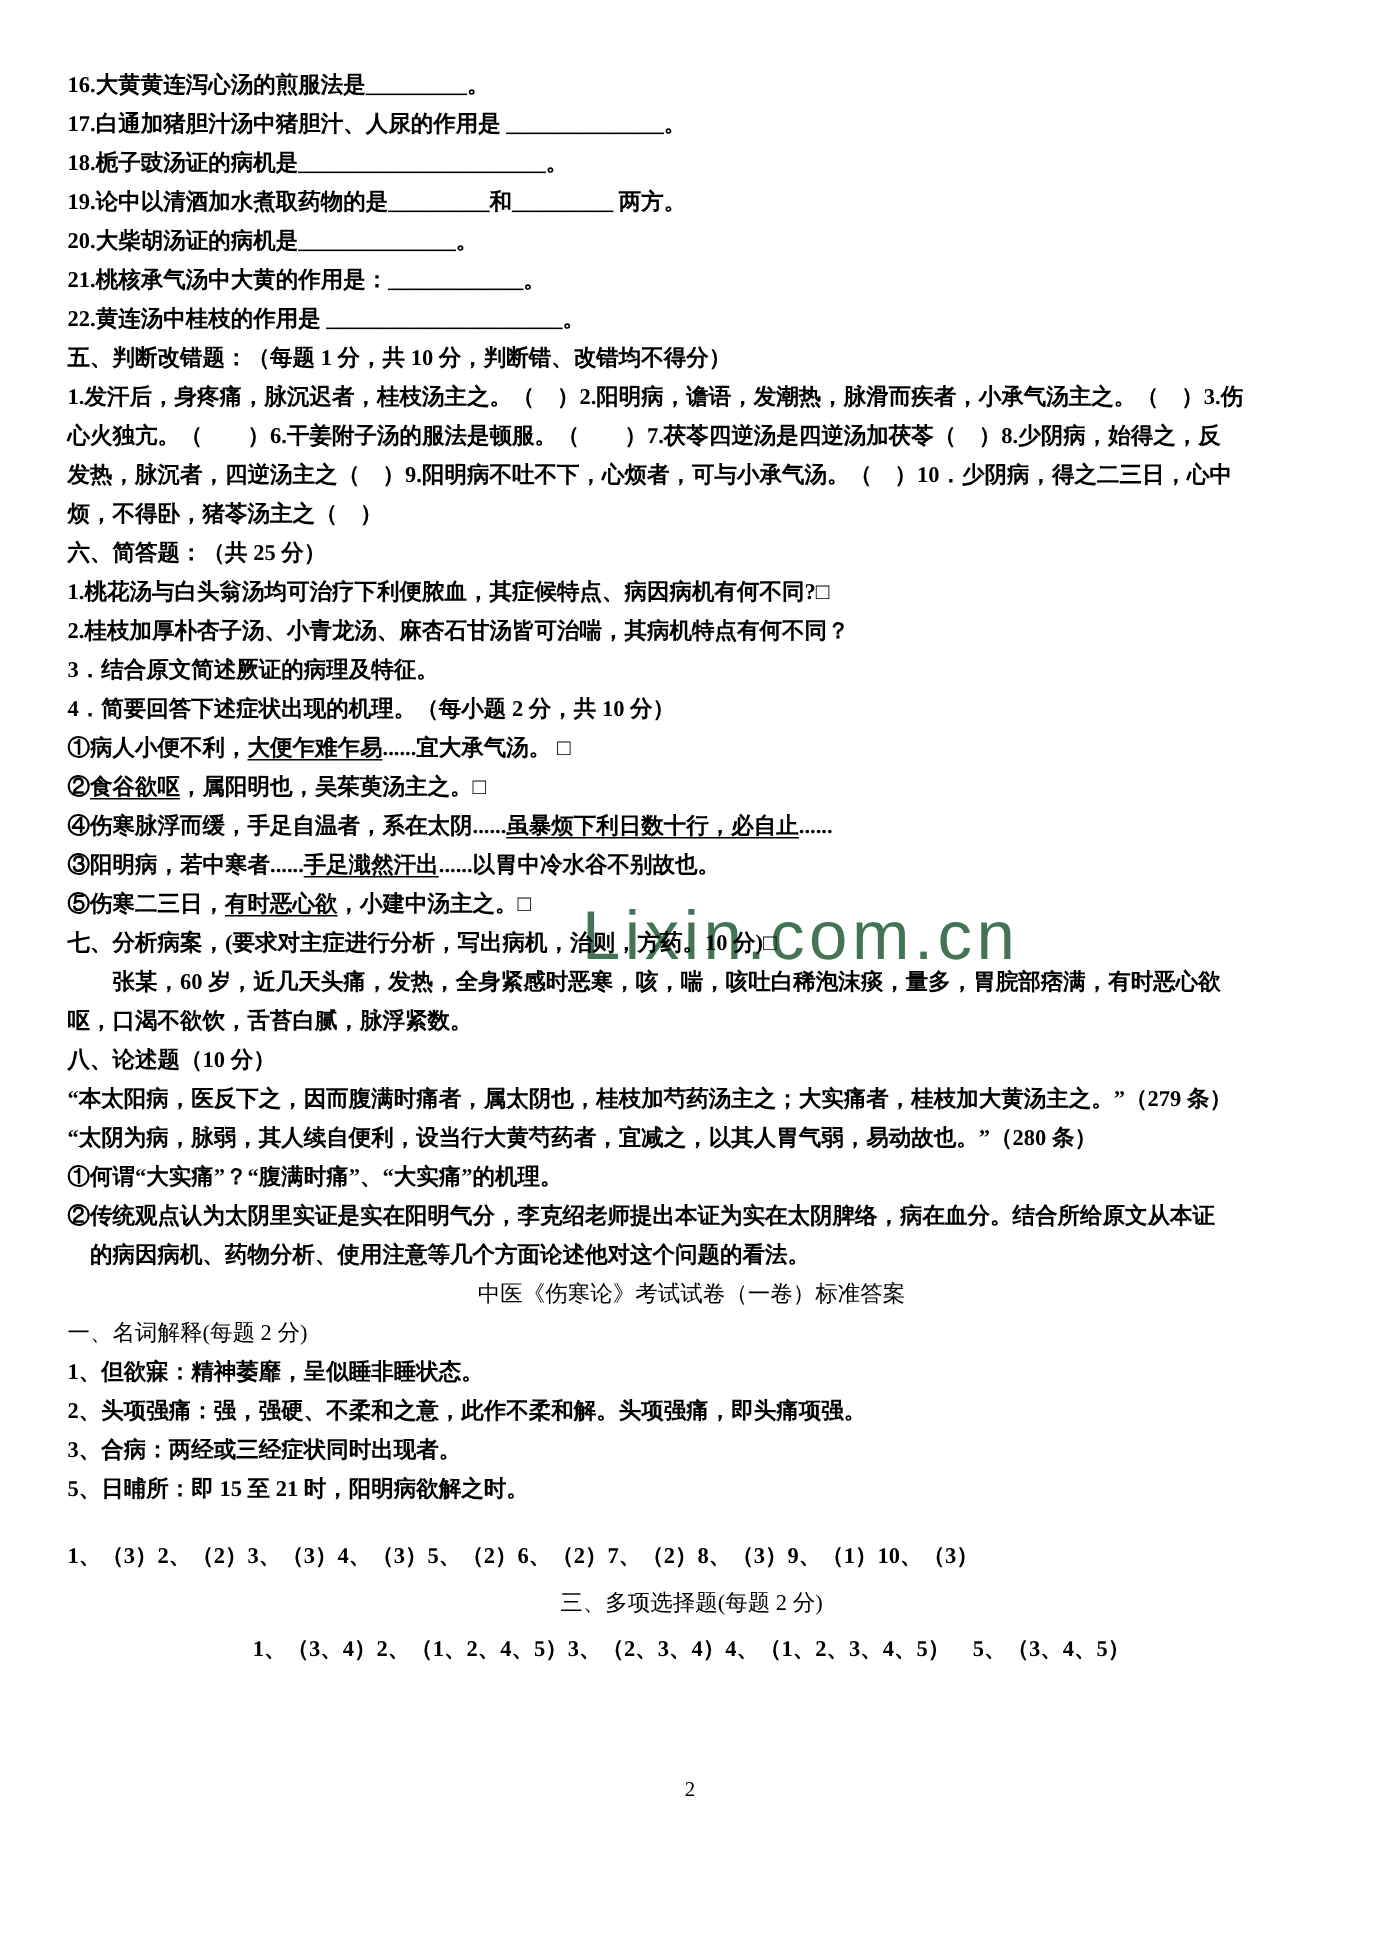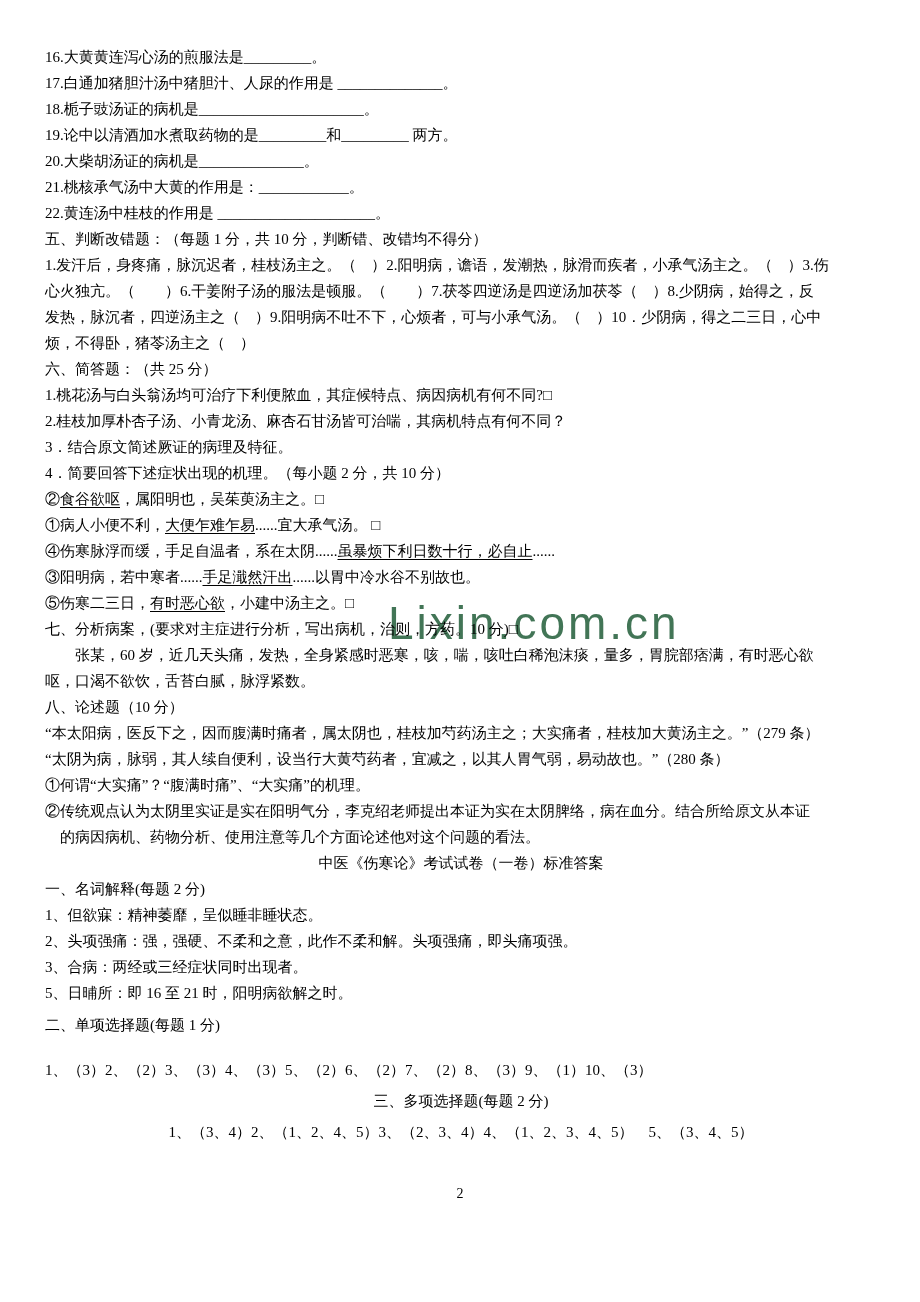--- a/index.html
+++ b/index.html
@@ -22,20 +22,21 @@
     width: 832px;
     z-index: 1;
     font-size: 15px;
   }
   .line {
     margin: 0;
     padding: 0;
     height: 26px;
     line-height: 26px;
     white-space: nowrap;
+    font-weight: bold;
   }
   .line.bold { font-weight: normal; }
   .line.center { text-align: center; }
   .u { text-decoration: underline; text-underline-offset: 3px; }
   .watermark {
     position: absolute;
     left: 388px;
     top: 596px;
     z-index: 0;
     font-family: "Liberation Sans", "DejaVu Sans", sans-serif;
@@ -71,39 +72,38 @@
     <p class="line"><span>五、判断改错题：（每题 1 分，共 10 分，判断错、改错均不得分）</span></p>
     <p class="line"><span>1.发汗后，身疼痛，脉沉迟者，桂枝汤主之。（　）2.阳明病，谵语，发潮热，脉滑而疾者，小承气汤主之。（　）3.伤</span></p>
     <p class="line"><span>心火独亢。（　　）6.干姜附子汤的服法是顿服。（　　）7.茯苓四逆汤是四逆汤加茯苓（　）8.少阴病，始得之，反</span></p>
     <p class="line"><span>发热，脉沉者，四逆汤主之（　）9.阳明病不吐不下，心烦者，可与小承气汤。（　）10．少阴病，得之二三日，心中</span></p>
     <p class="line"><span>烦，不得卧，猪苓汤主之（　）</span></p>
     <p class="line"><span>六、简答题：（共 25 分）</span></p>
     <p class="line"><span>1.桃花汤与白头翁汤均可治疗下利便脓血，其症候特点、病因病机有何不同?□</span></p>
     <p class="line"><span>2.桂枝加厚朴杏子汤、小青龙汤、麻杏石甘汤皆可治喘，其病机特点有何不同？</span></p>
     <p class="line"><span>3．结合原文简述厥证的病理及特征。</span></p>
     <p class="line"><span>4．简要回答下述症状出现的机理。（每小题 2 分，共 10 分）</span></p>
+    <p class="line"><span>①病人小便不利，</span><span class="u">大便乍难乍易</span><span>......宜大承气汤。 □</span></p>
     <p class="line"><span>②</span><span class="u">食谷欲呕</span><span>，属阳明也，吴茱萸汤主之。□</span></p>
-    <p class="line"><span>①病人小便不利，</span><span class="u">大便乍难乍易</span><span>......宜大承气汤。 □</span></p>
     <p class="line"><span>④伤寒脉浮而缓，手足自温者，系在太阴......</span><span class="u">虽暴烦下利日数十行，必自止</span><span>......</span></p>
     <p class="line"><span>③阳明病，若中寒者......</span><span class="u">手足濈然汗出</span><span>......以胃中冷水谷不别故也。</span></p>
     <p class="line"><span>⑤伤寒二三日，</span><span class="u">有时恶心欲</span><span>，小建中汤主之。□</span></p>
     <p class="line"><span>七、分析病案，(要求对主症进行分析，写出病机，治则，方药。10 分)□</span></p>
     <p class="line" style="padding-left: 2em;"><span>张某，60 岁，近几天头痛，发热，全身紧感时恶寒，咳，喘，咳吐白稀泡沫痰，量多，胃脘部痞满，有时恶心欲</span></p>
     <p class="line"><span>呕，口渴不欲饮，舌苔白腻，脉浮紧数。</span></p>
     <p class="line"><span>八、论述题（10 分）</span></p>
     <p class="line"><span>“本太阳病，医反下之，因而腹满时痛者，属太阴也，桂枝加芍药汤主之；大实痛者，桂枝加大黄汤主之。”（279 条）</span></p>
     <p class="line"><span>“太阴为病，脉弱，其人续自便利，设当行大黄芍药者，宜减之，以其人胃气弱，易动故也。”（280 条）</span></p>
     <p class="line"><span>①何谓“大实痛”？“腹满时痛”、“大实痛”的机理。</span></p>
     <p class="line"><span>②传统观点认为太阴里实证是实在阳明气分，李克绍老师提出本证为实在太阴脾络，病在血分。结合所给原文从本证</span></p>
     <p class="line" style="padding-left: 1em;"><span>的病因病机、药物分析、使用注意等几个方面论述他对这个问题的看法。</span></p>
     <p class="line bold center"><span>中医《伤寒论》考试试卷（一卷）标准答案</span></p>
     <p class="line bold"><span>一、名词解释(每题 2 分)</span></p>
     <p class="line"><span>1、但欲寐：精神萎靡，呈似睡非睡状态。</span></p>
     <p class="line"><span>2、头项强痛：强，强硬、不柔和之意，此作不柔和解。头项强痛，即头痛项强。</span></p>
     <p class="line"><span>3、合病：两经或三经症状同时出现者。</span></p>
-    <p class="line"><span>5、日晡所：即 16 至 21 时，阳明病欲解之时。</span></p>
-    <p class="line bold" style="margin-top: 6px;"><span>二、单项选择题(每题 1 分)</span></p>
+    <p class="line"><span>5、日晡所：即 15 至 21 时，阳明病欲解之时。</span></p>
     <p class="line" style="margin-top: 19px;"><span>1、（3）2、（2）3、（3）4、（3）5、（2）6、（2）7、（2）8、（3）9、（1）10、（3）</span></p>
     <p class="line bold" style="margin-top: 5px; text-align: center;"><span>三、多项选择题(每题 2 分)</span></p>
     <p class="line" style="margin-top: 5px; text-align: center;"><span>1、（3、4）2、（1、2、4、5）3、（2、3、4）4、（1、2、3、4、5）　5、（3、4、5）</span></p>
   </div>
 
 <div class="pagenum">2</div>
 
 </body></html>

